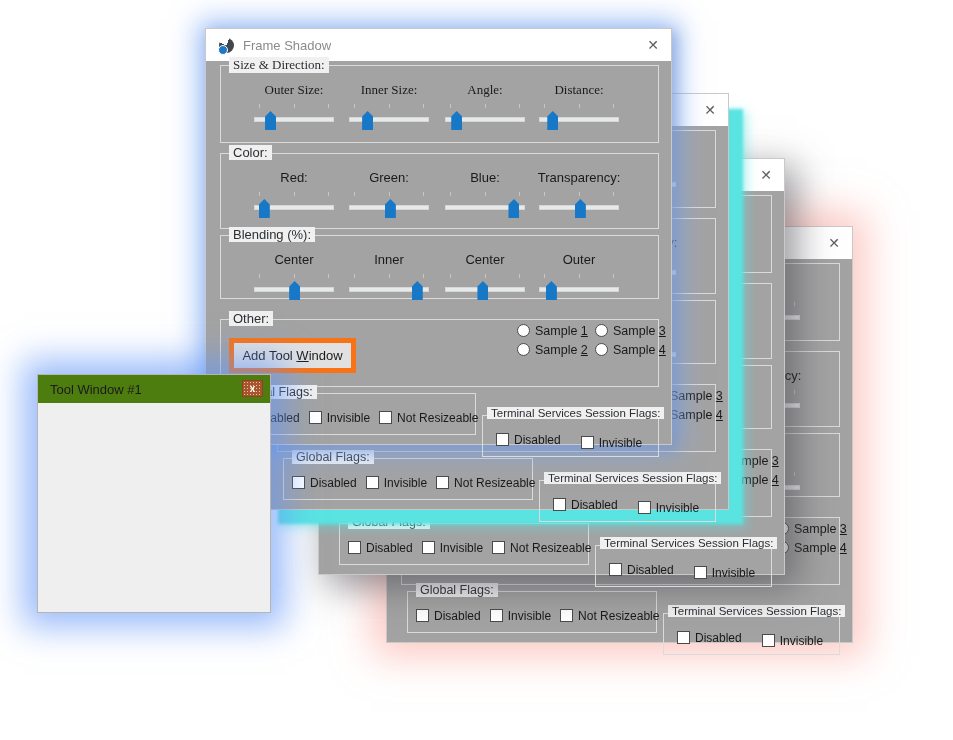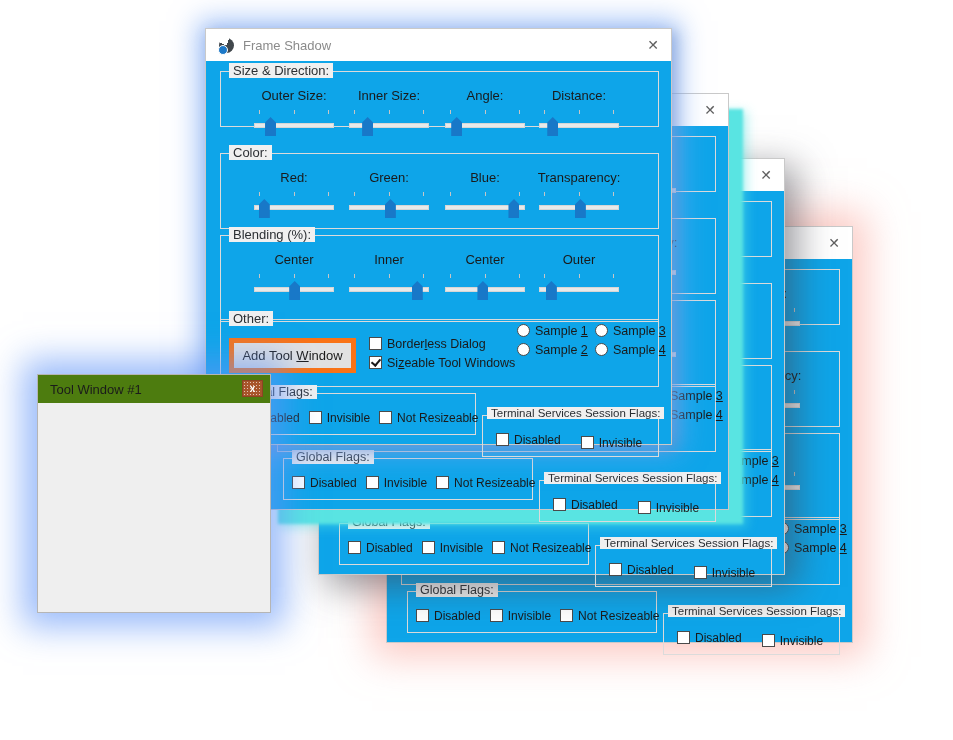--- a/index.html
+++ b/index.html
@@ -1,21 +1,21 @@
 <!DOCTYPE html>
 <html style="--slider_handle: #1878c8; --titlebar_bg: #ffffff; --dialog_bg: #f0f0f0; --cyan_shadow: #59e4e2; --blue_glow: #7daaf5; --red_glow: #faa096; --tool_close_bg: #a8552c;"><head>
 <meta charset="utf-8">
 <style>
   html,body{margin:0;padding:0;}
   body{width:953px;height:740px;position:relative;background:#ffffff;overflow:hidden;
        font-family:"Liberation Sans",sans-serif;color:#1a1a1a;}
   .stage{position:absolute;inset:0;}
 
   
-  .window{position:absolute;background:#0ea5e9;border:1px solid #c9c9c9;box-sizing:border-box;}
+  .window{position:absolute;background:#a3a3a3;border:1px solid #c9c9c9;box-sizing:border-box;}
   .dialog{width:467px;height:417px;}
   .win1{left:205px;top:28px;z-index:40;
         box-shadow:0 0 26px 7px rgba(125,170,245,.75), 4px 4px 12px rgba(90,110,150,.45);}
   .win2{left:262px;top:93px;z-index:30;
         box-shadow:15px 15px 3px -1px var(--cyan_shadow,#59e4e2), 18px 18px 10px rgba(89,228,226,.45);}
   .win3{left:318px;top:158px;z-index:20;
         box-shadow:10px 10px 34px 2px rgba(70,70,78,.55);}
   .win4{left:386px;top:226px;z-index:10;
         box-shadow:0 0 36px 14px rgba(250,160,150,.55);}
   .toolwin{left:37px;top:374px;width:234px;height:239px;z-index:50;background:#efefef;
@@ -41,23 +41,23 @@
             background-image:radial-gradient(rgba(255,255,255,.65) .8px,rgba(0,0,0,0) 1px);
             background-size:3px 3px;border:1px solid #8d4423;box-sizing:border-box;
             color:#ffffff;font-size:10px;font-weight:bold;line-height:15px;text-align:center;}
   .tw-body{position:absolute;left:0;top:28px;right:0;bottom:0;background:#efefef;}
 
   
   .grp{position:absolute;border:1px solid #dbdbdb;box-sizing:border-box;}
   .grp{left:14px;width:439px;}
   .glabel{position:absolute;top:-9px;left:8px;background:#f0f0f0;padding:0 4px;font-size:13px;
           color:#2b2f33;white-space:nowrap;}
-  .g-sd{top:42px;height:56px;}
+  .g-sd{top:36px;height:78px;font-family:Liberation Serif, serif;}
   .g-col{top:124px;height:76px;}
-  .g-bl{top:206px;height:87px;}
+  .g-bl{top:206px;height:64px;}
   .g-ot{top:290px;height:68px;}
   .g-gf{top:364px;height:42px;left:20px;width:250px;}
   .g-ts{top:386px;height:42px;left:276px;width:177px;padding-left:8px;}
   .g-ts .glabel{font-size:11.5px;left:4px;}
   .g-gf .glabel{font-size:12.5px;}
 
   
   .sl-col{position:absolute;top:16px;width:100px;text-align:center;}
   .c0{left:23px}.c1{left:118px}.c2{left:214px}.c3{left:308px}
   .sl-label{font-size:13px;height:18px;margin-bottom:4px;white-space:nowrap;}
@@ -867,30 +867,20 @@
         <div class="sl-handle" style="left: calc(10% - 1.1px);"></div>
       </div>
     </div>
   </div>
 
   <div class="grp g-ot">
     <span class="glabel">Other:</span>
     <div class="btn">
           <span><span>Add Tool </span><u>W</u><span>indow</span></span>
         </div>
-    <div class="cb-col">
-      <label class="wrow">
-        <span class="box"></span>
-        <span><span>Border</span><u>l</u><span>ess Dialog</span></span>
-      </label>
-      <label class="wrow">
-        <span class="box checked"></span>
-        <span><span>Si</span><u>z</u><span>eable Tool Windows</span></span>
-      </label>
-    </div>
     <div class="rad-col rc1">
       <label class="wrow">
         <span class="radio"></span>
         <span><span>Sample </span><u>1</u><span></span></span>
       </label>
       <label class="wrow">
         <span class="radio"></span>
         <span><span>Sample </span><u>2</u><span></span></span>
       </label>
     </div>

